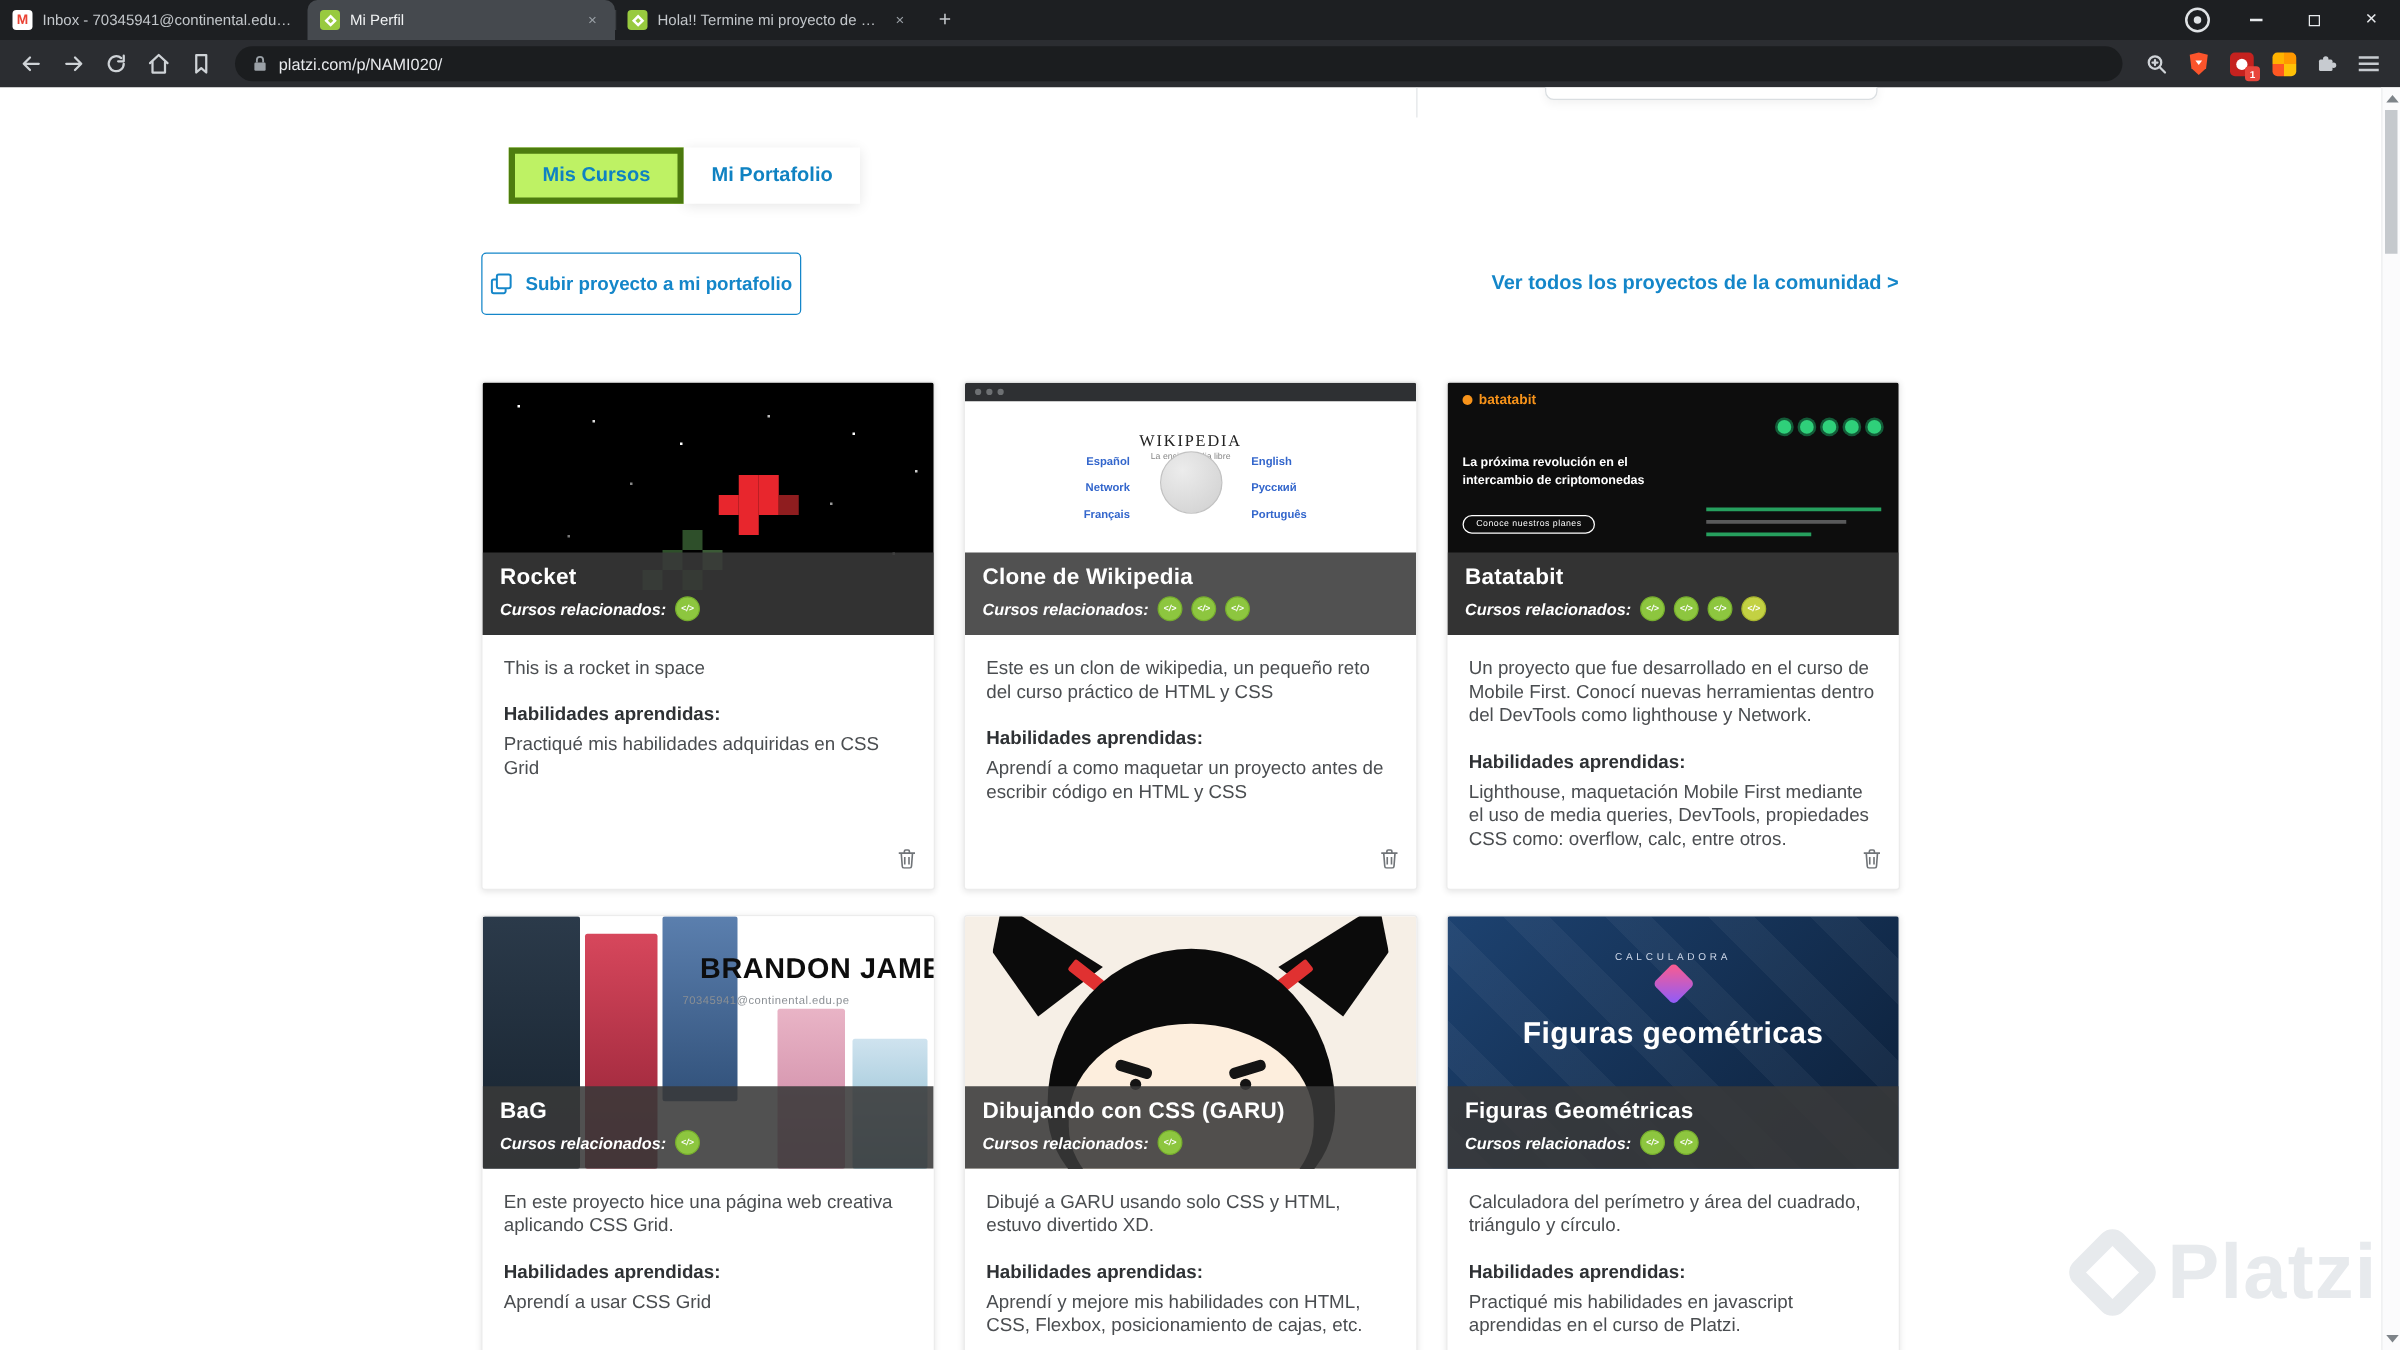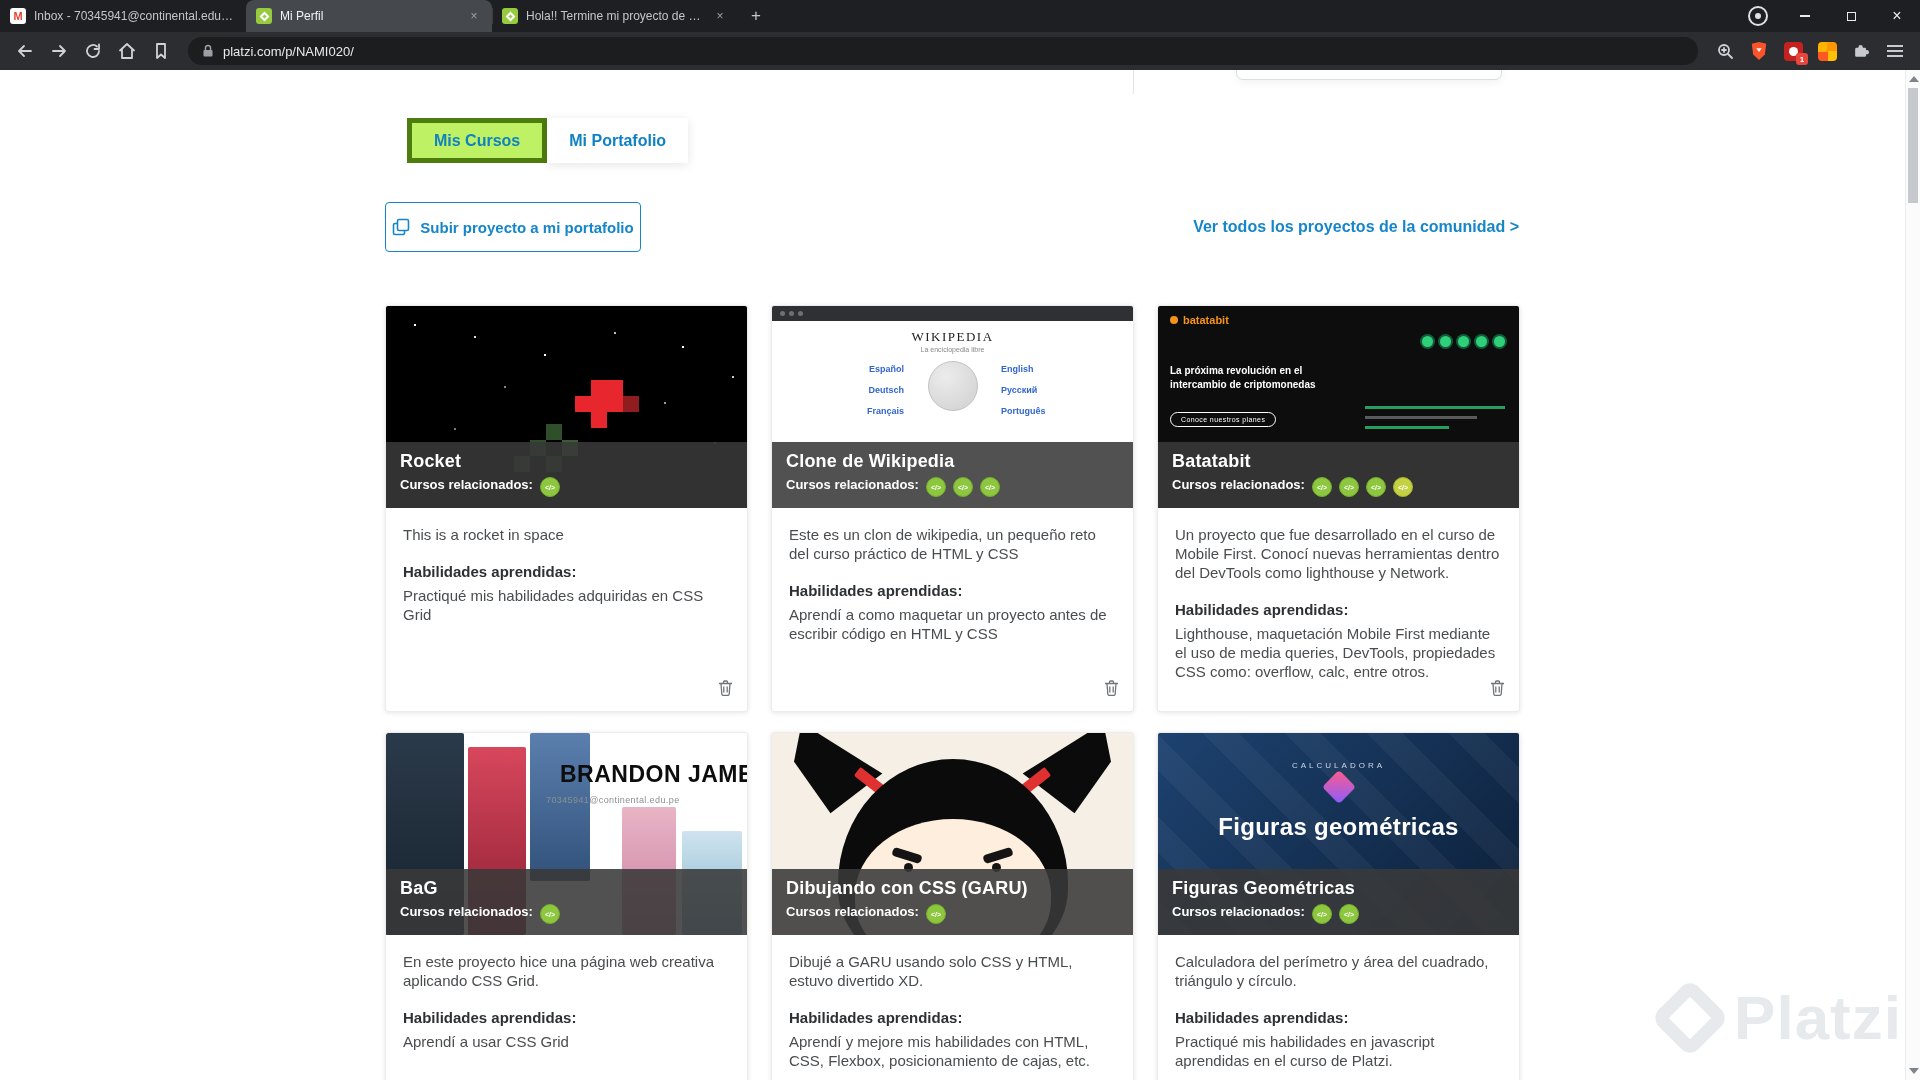--- a/index.html
+++ b/index.html
@@ -51,41 +51,41 @@
   .ptab.active { background:#fff; border:none; box-shadow:0 2px 10px rgba(0,0,0,.10); }
 
   .upload-btn { position:absolute; left:385px; top:132px; width:256px; height:50px; background:#fff; border:1.5px solid #1486c9; border-radius:4px; display:flex; align-items:center; justify-content:center; gap:10px; color:#1486c9; font-size:15px; font-weight:bold; }
   .community-link { position:absolute; right:401px; top:132px; height:50px; display:flex; align-items:center; color:#1486c9; font-size:16px; font-weight:bold; }
 
   .cards { position:absolute; left:385px; top:235px; display:grid; grid-template-columns:repeat(3,363px); grid-auto-rows:407px; column-gap:23px; row-gap:20px; z-index:2; }
   .card { background:#fff; border:1px solid #ececec; border-radius:3px; box-shadow:0 1px 5px rgba(0,0,0,.10); display:flex; flex-direction:column; overflow:hidden; }
   .card-image { position:relative; height:202px; overflow:hidden; flex:0 0 202px; }
   .card-overlay { position:absolute; left:0; right:0; bottom:0; height:66px; background:rgba(57,57,57,.88); color:#fff; padding:9px 14px 0; }
   .card-title { font-size:18px; font-weight:bold; letter-spacing:.2px; }
-  .related-row { display:flex; align-items:flex-start; gap:7px; margin-top:5px; }
+  .related-row { display:flex; align-items:center; gap:7px; margin-top:5px;font-style:italic; }
   .related-label { font-size:13px; font-weight:bold; }
   .badge { width:20px; height:20px; border-radius:50%; background:#8dc63f; border:1px solid #76ad2d; color:#fff; font-size:7px; font-weight:bold; display:inline-flex; align-items:center; justify-content:center; }
   .badge::after { content:"</>"; }
   .badge.alt { background:#c3d143; border-color:#a8b52e; }
   .card-body { position:relative; flex:1; padding:17px 17px 0; }
   .card-desc { font-size:15px; color:#4a4d50; line-height:19px; }
   .skills-label { margin-top:19px; font-size:15px; font-weight:bold; color:#2e3134; }
   .card-skills { margin-top:6px; font-size:15px; color:#4a4d50; line-height:19px; }
   .trash-btn { position:absolute; right:14px; bottom:11px; }
 
   
   .image-rocket { background:#000; }
   .image-rocket .stars { position:absolute; left:28px; top:18px; width:2px; height:2px; background:#fff;
     box-shadow: 60px 12px #ddd, 130px 30px #fff, 200px 8px #bbb, 268px 22px #fff, 318px 52px #ccc, 90px 62px #888, 250px 78px #999, 40px 104px #777, 300px 118px #666, 160px 130px #555; }
   .px { position:absolute; width:16px; height:16px; }
 
   .image-wiki { background:#fff; }
   .wiki-chrome { height:15px; background:#2e3033; display:flex; align-items:center; gap:4px; padding:0 8px; }
   .wiki-chrome i { width:5px; height:5px; border-radius:50%; background:#6d7073; }
-  .wiki-title { text-align:center; margin-top:8px; font-family:"Liberation Serif", serif; font-size:13px; letter-spacing:1.5px; color:#222; }
+  .wiki-title { text-align:center; margin-top:24px; font-family:"Liberation Serif", serif; font-size:13px; letter-spacing:1.5px; color:#222; }
   .wiki-sub { text-align:center; font-size:7px; color:#888; margin-top:1px; }
   .wiki-globe { position:absolute; left:50%; top:55px; transform:translateX(-50%); width:50px; height:50px; border-radius:50%; background:radial-gradient(circle at 35% 30%, #ececec, #cfcfcf); border:1px solid #c2c2c2; }
   .wiki-col { position:absolute; top:58px; width:90px; }
   .wiki-col.left { left:42px; text-align:right; }
   .wiki-col.right { right:42px; text-align:left; }
   .lang { display:block; color:#36c; font-size:9px; font-weight:bold; margin-bottom:11px; }
 
   .image-bat { background:#0d0d0d; }
   .bat-nav { position:absolute; left:12px; top:8px; display:flex; align-items:center; gap:5px; }
   .bat-dot { width:8px; height:8px; border-radius:50%; background:#f7931a; }
@@ -304,21 +304,21 @@
           <div class="wiki-chrome">
               <i></i>
               <i></i>
               <i></i>
             </div>
           <div class="wiki-title">WIKIPEDIA</div>
           <div class="wiki-sub">La enciclopedia libre</div>
           <div class="wiki-globe"></div>
           <div class="wiki-col left">
             <span class="lang">Español</span>
-            <span class="lang">Deutsch</span>
+            <span class="lang">Network</span>
             <span class="lang">Français</span>
           </div>
           <div class="wiki-col right">
             <span class="lang">English</span>
             <span class="lang">Русский</span>
             <span class="lang">Português</span>
           </div>
           <div class="card-overlay">
             <div class="card-title">Clone de Wikipedia</div>
             <div class="related-row">

